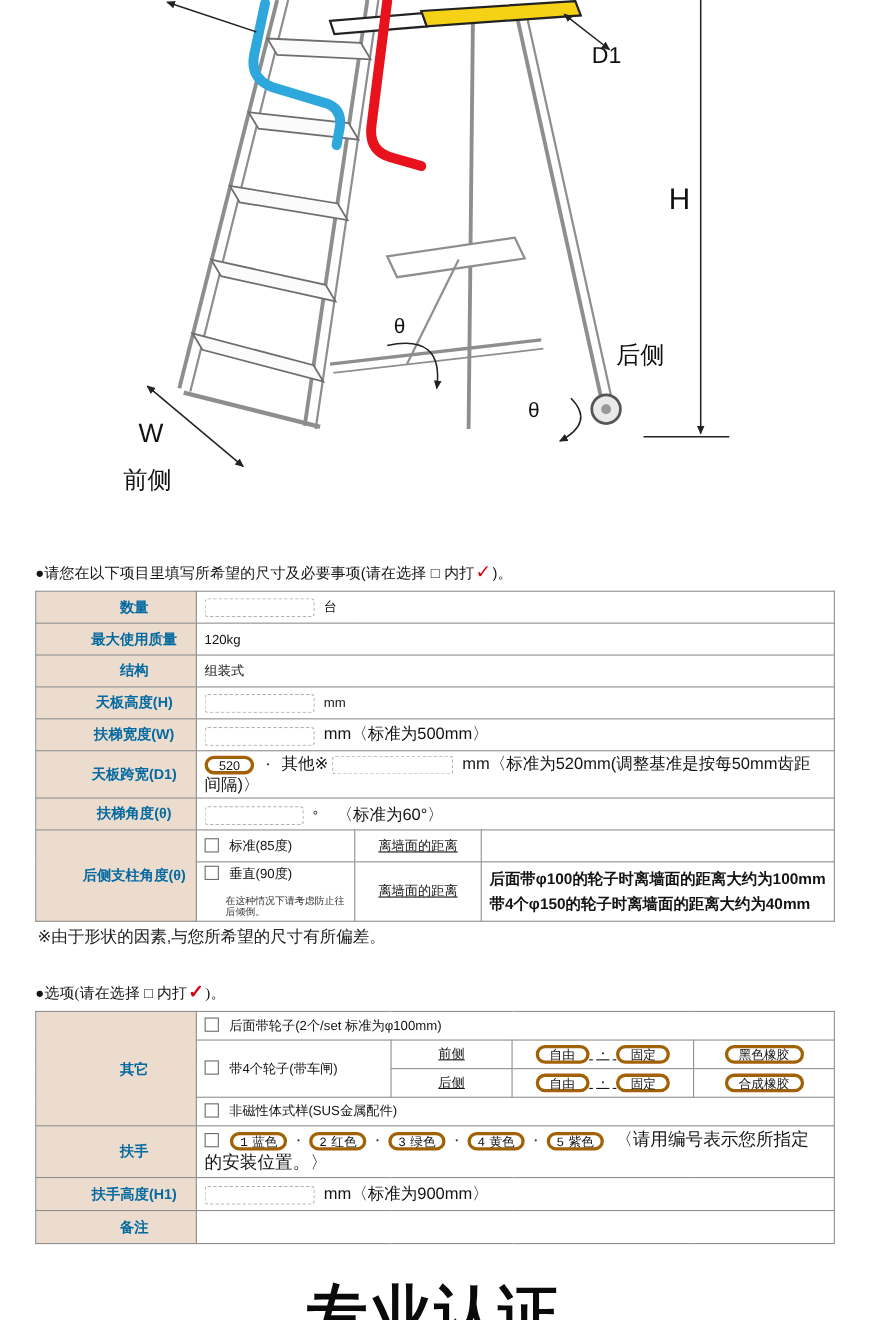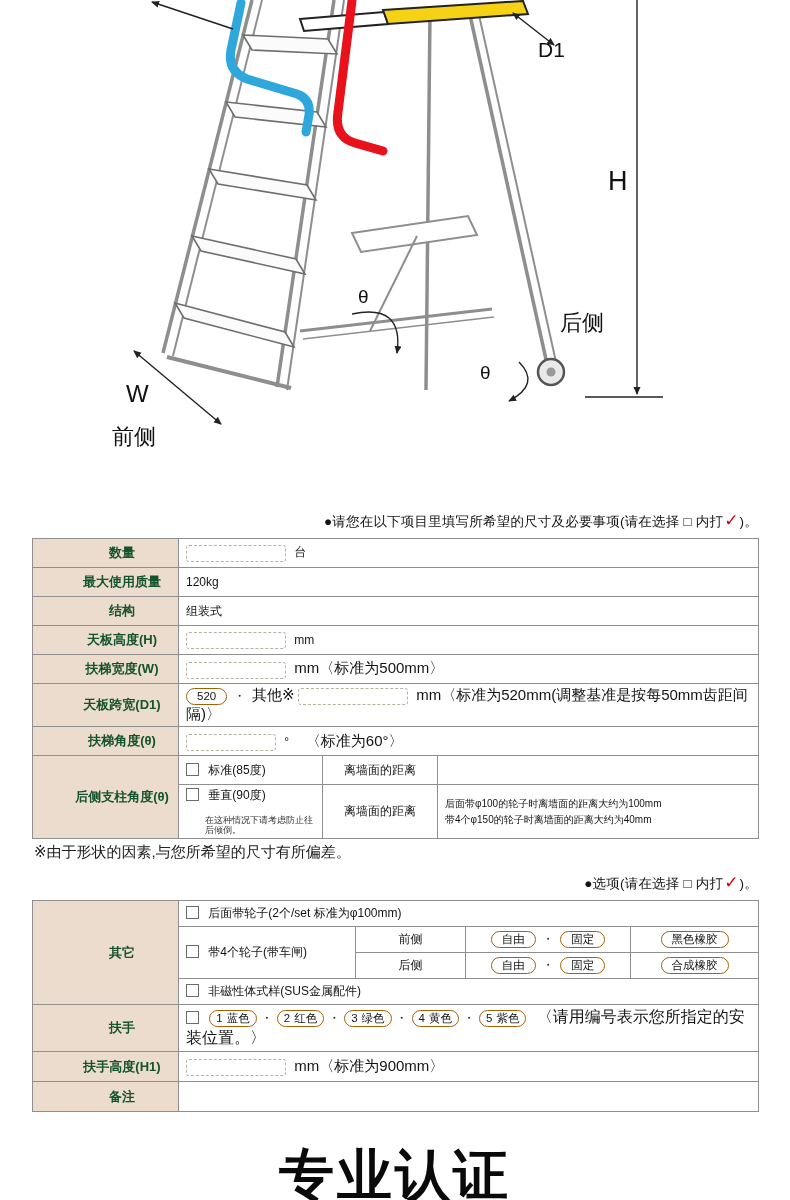--- a/index.html
+++ b/index.html
@@ -7,43 +7,43 @@
     width: 790px;
     background: #fff;
     color: #141414;
     font-family: "Liberation Sans", "DejaVu Sans", sans-serif;
   }
   .page { position: relative; width: 790px; height: 1200px; background: #fff; overflow: hidden; }
   .diagram { width: 786px; height: 470px; text-align: right; }
   .dlabel { font-family: "Liberation Sans", "DejaVu Sans", sans-serif; fill: #111; }
 
   .content { padding: 0 32px; }
-  .bullet { font-size: 13.5px; margin: 40px 0 7px; letter-spacing: 0.2px; text-align: right; }
-  .bullet.second { margin-top: 10px; }
+  .bullet { font-size: 13.5px; margin: 40px 0 7px; letter-spacing: 0.2px; }
+  .bullet.second { margin-top: 30px; font-family: Liberation Serif, serif; }
   .check { color: #d7000f; font-weight: bold; font-size: 17px; margin: 0 1px; }
 
   table { border-collapse: collapse; table-layout: fixed; width: 726px; }
   th, td { border: 1px solid #8f8f8f; padding: 2px 7px; font-size: 12px; vertical-align: middle; }
-  th { background: #ecdccd; font-size: 13px; font-weight: bold; text-align: center; color: #14532d; padding-left: 40px; }
+  th { background: #ecdccd; font-size: 13px; font-weight: bold; text-align: center; color: #0369a1; padding-left: 40px; }
   .tbl1 tr { height: 29px; }
   .tbl1 tr.tall { height: 42px; }
   .tbl2 tr { height: 26px; }
   .tbl2 tr.last { height: 30px; }
-  .ctr { text-align: center; }
+  .ctr { text-align: center; text-decoration: underline; }
 
   .cb { display: inline-block; width: 13px; height: 13px; border: 1px solid #6b6b6b; background: #fff; vertical-align: -2px; margin-right: 6px; }
   .ibox { display: inline-block; height: 17px; border: 1px dashed #b7b0a5; border-radius: 3px; background: #fff; vertical-align: middle; margin-right: 5px; }
   .w100 { width: 100px; } .w110 { width: 110px; } .w90 { width: 90px; }
-  .pill { display: inline-block; padding: 0 10px; height: 17px; line-height: 15px; border: 1px solid #a16207; border-radius: 9px; font-size: 11.5px; vertical-align: middle; text-align: center; background: #fff; }
-  .pill.cpill { padding: 0 6px; margin: 0 1px; }
+  .pill { display: inline-block; padding: 0 10px; height: 17px; line-height: 15px; border: 3px solid #a16207; border-radius: 9px; font-size: 11.5px; vertical-align: middle; text-align: center; background: #fff; }
+  .pill.cpill { padding: 0 6px; margin: 0 1px; font-family: Liberation Mono, monospace; }
   .pnum { margin-right: 4px; }
   .dot { margin: 0 3px; color: #333; }
   .unit { font-size: 15px; }
   .tiny { font-size: 9px; color: #333; line-height: 1.1; margin-left: 19px; margin-top: 12px; }
-  .infoline { font-size: 10px; line-height: 1.55; }
+  .infoline { font-size: 14px; line-height: 1.55; font-weight: bold; }
   .footnote { font-size: 15px; margin: 4px 0 0 2px; color: #222; }
   .note { font-size: 16px; margin-left: 6px; margin-top: 23px; }
   .valtext { font-size: 12px; }
 
   .footer { margin-top: 27px; }
   .cert-title { text-align: center; font-size: 55px; font-weight: 900; letter-spacing: 3px; color: #0a0a0a; }
   .hatch { width: 170px; height: 10px; margin: 14px auto 0;
            background: repeating-linear-gradient(110deg, #151515 0px, #151515 4px, transparent 4px, transparent 7px); }
 </style>
 </head>

